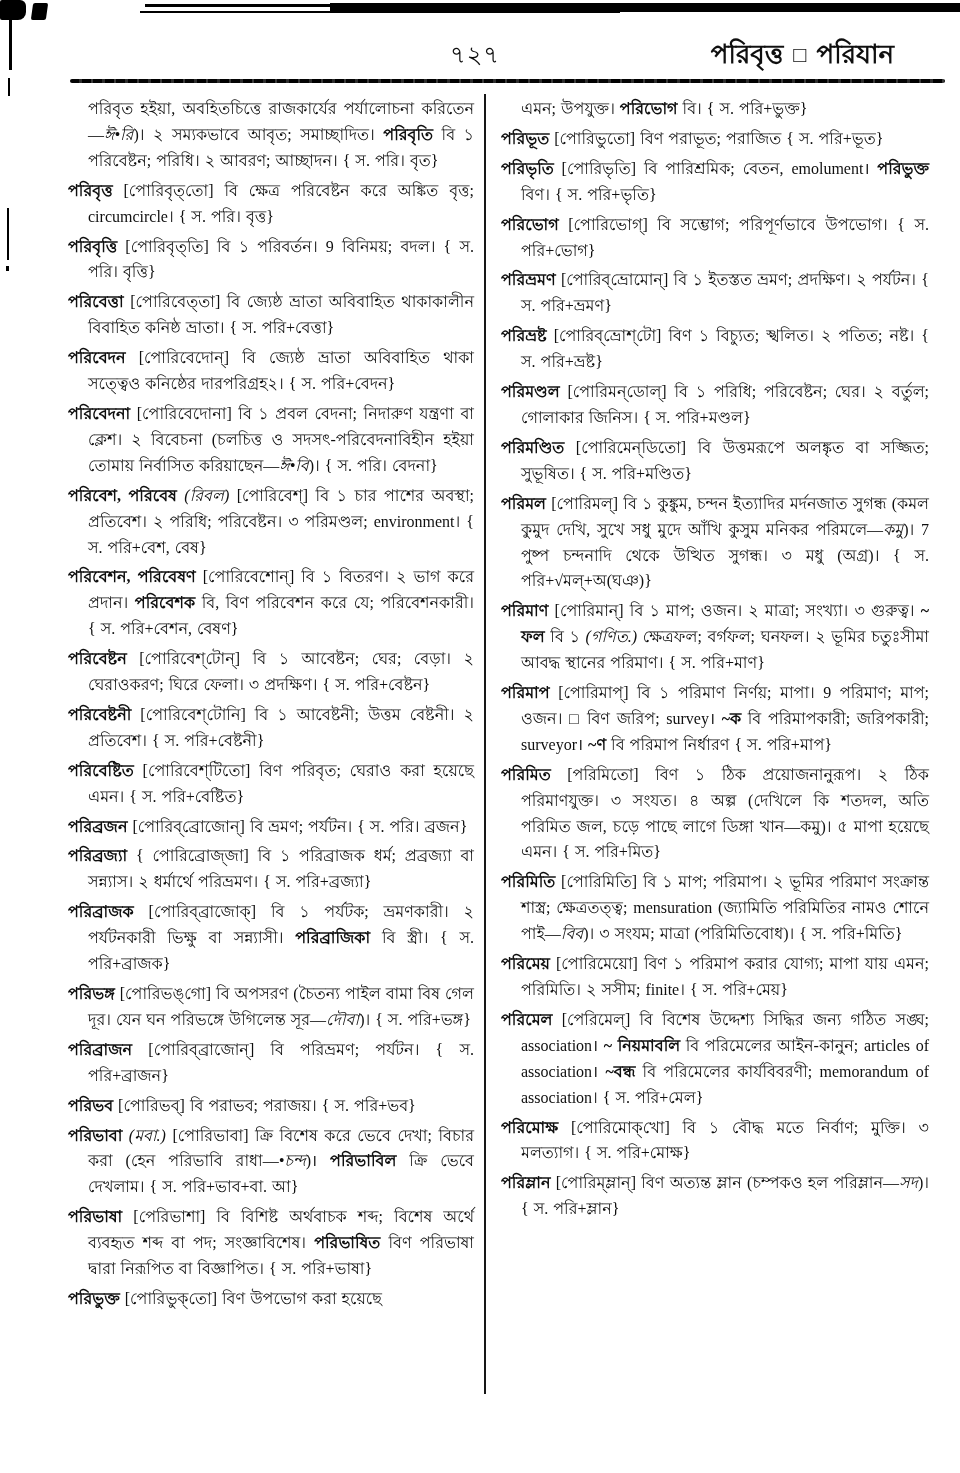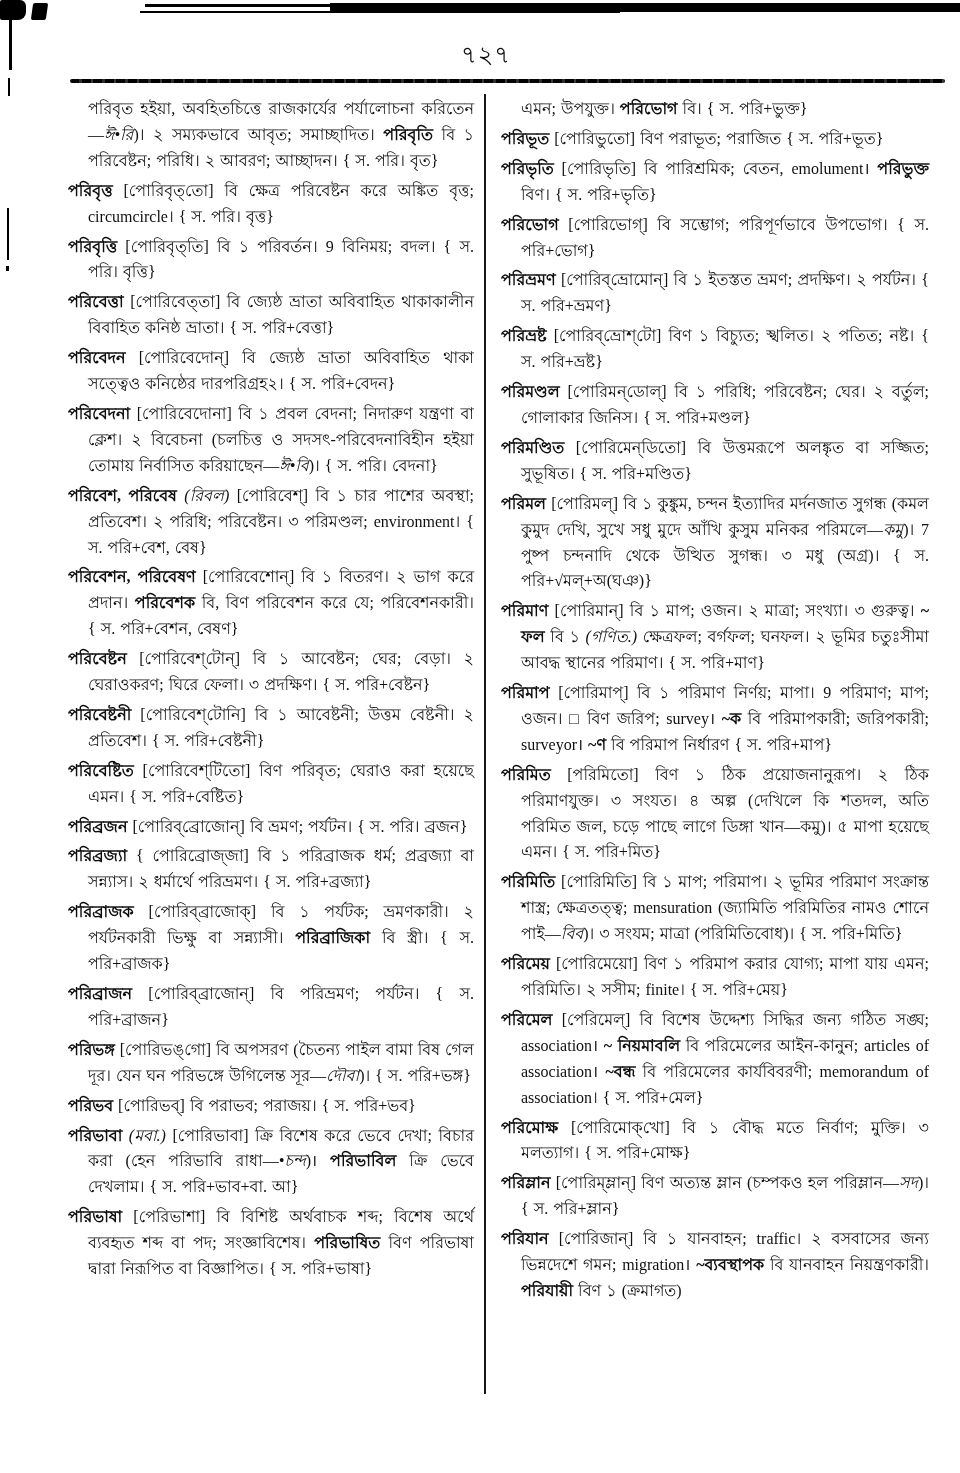--- a/index.html
+++ b/index.html
@@ -14,21 +14,21 @@
   .band-main{left:330px;top:3px;width:630px;height:9px;}
   .band-thin-top{left:145px;top:4px;width:195px;height:3px;}
   .band-thin-bot{left:140px;top:11px;width:480px;height:2px;}
   .blob1{left:0;top:0;width:26px;height:20px;border-radius:2px 6px 8px 2px;}
   .blob2{left:32px;top:3px;width:15px;height:17px;transform:skewX(-8deg);border-radius:2px;}
   .vline1{left:9px;top:20px;width:3px;height:50px;}
   .vdash1{left:8px;top:78px;width:2px;height:18px;}
   .vdash2{left:7px;top:208px;width:2px;height:52px;}
   .dot1{left:6px;top:266px;width:3px;height:5px;}
   
-  .header{position:absolute;top:36px;left:11px;right:0;height:36px;}
+  .header{position:absolute;top:36px;left:0;right:0;height:36px;}
   .pageno{position:absolute;left:420px;width:110px;text-align:center;
     font-size:24px;letter-spacing:1px;}
   .guide{position:absolute;right:66px;top:-2px;font-weight:bold;font-size:26px;
     white-space:nowrap;}
   .guide .sep{display:inline-block;margin:0 10px;font-weight:normal;font-size:22px;
     transform:translateY(-1px);}
   .rule{position:absolute;left:70px;top:79px;width:875px;height:4px;
     background:repeating-linear-gradient(90deg,#050505 0 9px,#2e2e2e 9px 12px,#000 12px 21px,#3a3a3a 21px 23px);
     border-radius:2px;}
   
@@ -53,59 +53,62 @@
   <div class="art band-thin-bot"></div>
   <div class="art blob1"></div>
   <div class="art blob2"></div>
   <div class="art vline1"></div>
   <div class="art vdash1"></div>
   <div class="art vdash2"></div>
   <div class="art dot1"></div>
 
   <div class="header">
     <span class="pageno">৭২৭</span>
+    <span class="guide">
+      <span>পরিবৃত্ত</span><span class="sep">□</span><span>পরিযান</span>
+    </span>
   </div>
   <div class="rule"></div>
 
   <div class="col col-left" id="col-left">
       <p class="entry cont"><span class="plain">পরিবৃত হইয়া, অবহিতচিত্তে রাজকার্যের পর্যালোচনা করিতেন—</span><span class="ital">ঈ•রি</span><span class="plain">)। ২ সম্যকভাবে আবৃত; সমাচ্ছাদিত। </span><span class="bold">পরিবৃতি</span><span class="plain"> বি ১ পরিবেষ্টন; পরিধি। ২ আবরণ; আচ্ছাদন। { স. পরি। বৃত}</span></p>
       <p class="entry"><span class="bold">পরিবৃত্ত</span><span class="plain"> [পোরিবৃত্‌তো] বি ক্ষেত্র পরিবেষ্টন করে অঙ্কিত বৃত্ত; circumcircle। { স. পরি। বৃত্ত}</span></p>
       <p class="entry"><span class="bold">পরিবৃত্তি</span><span class="plain"> [পোরিবৃত্‌তি] বি ১ পরিবর্তন। 9 বিনিময়; বদল। { স. পরি। বৃত্তি}</span></p>
       <p class="entry"><span class="bold">পরিবেত্তা</span><span class="plain"> [পোরিবেত্‌তা] বি জ্যেষ্ঠ ভ্রাতা অবিবাহিত থাকাকালীন বিবাহিত কনিষ্ঠ ভ্রাতা। { স. পরি+বেত্তা}</span></p>
       <p class="entry"><span class="bold">পরিবেদন</span><span class="plain"> [পোরিবেদোন্‌] বি জ্যেষ্ঠ ভ্রাতা অবিবাহিত থাকা সত্ত্বেও কনিষ্ঠের দারপরিগ্রহ২। { স. পরি+বেদন}</span></p>
       <p class="entry"><span class="bold">পরিবেদনা</span><span class="plain"> [পোরিবেদোনা] বি ১ প্রবল বেদনা; নিদারুণ যন্ত্রণা বা ক্লেশ। ২ বিবেচনা (চলচিত্ত ও সদসৎ-পরিবেদনাবিহীন হইয়া তোমায় নির্বাসিত করিয়াছেন—</span><span class="ital">ঈ•বি</span><span class="plain">)। { স. পরি। বেদনা}</span></p>
       <p class="entry"><span class="bold">পরিবেশ, পরিবেষ</span><span class="ital"> (রিবল)</span><span class="plain"> [পোরিবেশ্‌] বি ১ চার পাশের অবস্থা; প্রতিবেশ। ২ পরিধি; পরিবেষ্টন। ৩ পরিমণ্ডল; environment। { স. পরি+বেশ, বেষ}</span></p>
       <p class="entry"><span class="bold">পরিবেশন, পরিবেষণ</span><span class="plain"> [পোরিবেশোন্‌] বি ১ বিতরণ। ২ ভাগ করে প্রদান। </span><span class="bold">পরিবেশক</span><span class="plain"> বি, বিণ পরিবেশন করে যে; পরিবেশনকারী। { স. পরি+বেশন, বেষণ}</span></p>
       <p class="entry"><span class="bold">পরিবেষ্টন</span><span class="plain"> [পোরিবেশ্‌টোন্‌] বি ১ আবেষ্টন; ঘের; বেড়া। ২ ঘেরাওকরণ; ঘিরে ফেলা। ৩ প্রদক্ষিণ। { স. পরি+বেষ্টন}</span></p>
       <p class="entry"><span class="bold">পরিবেষ্টনী</span><span class="plain"> [পোরিবেশ্‌টোনি] বি ১ আবেষ্টনী; উত্তম বেষ্টনী। ২ প্রতিবেশ। { স. পরি+বেষ্টনী}</span></p>
       <p class="entry"><span class="bold">পরিবেষ্টিত</span><span class="plain"> [পোরিবেশ্‌টিতো] বিণ পরিবৃত; ঘেরাও করা হয়েছে এমন। { স. পরি+বেষ্টিত}</span></p>
       <p class="entry"><span class="bold">পরিব্রজন</span><span class="plain"> [পোরিব্‌ব্রোজোন্‌] বি ভ্রমণ; পর্যটন। { স. পরি। ব্রজন}</span></p>
       <p class="entry"><span class="bold">পরিব্রজ্যা</span><span class="plain"> { পোরিব্রোজ্‌জা] বি ১ পরিব্রাজক ধর্ম; প্রব্রজ্যা বা সন্ন্যাস। ২ ধর্মার্থে পরিভ্রমণ। { স. পরি+ব্রজ্যা}</span></p>
       <p class="entry"><span class="bold">পরিব্রাজক</span><span class="plain"> [পোরিব্‌ব্রাজোক্‌] বি ১ পর্যটক; ভ্রমণকারী। ২ পর্যটনকারী ভিক্ষু বা সন্ন্যাসী। </span><span class="bold">পরিব্রাজিকা</span><span class="plain"> বি স্ত্রী। { স. পরি+ব্রাজক}</span></p>
+      <p class="entry"><span class="bold">পরিভঙ্গ</span><span class="plain"> [পোরিভঙ্‌গো] বি অপসরণ (চৈতন্য পাইল বামা বিষ গেল দূর। যেন ঘন পরিভঙ্গে উগিলেন্ত সূর—</span><span class="ital">দৌবা</span><span class="plain">)। { স. পরি+ভঙ্গ}</span></p>
       <p class="entry"><span class="bold">পরিব্রাজন</span><span class="plain"> [পোরিব্‌ব্রাজোন্‌] বি পরিভ্রমণ; পর্যটন। { স. পরি+ব্রাজন}</span></p>
-      <p class="entry"><span class="bold">পরিভঙ্গ</span><span class="plain"> [পোরিভঙ্‌গো] বি অপসরণ (চৈতন্য পাইল বামা বিষ গেল দূর। যেন ঘন পরিভঙ্গে উগিলেন্ত সূর—</span><span class="ital">দৌবা</span><span class="plain">)। { স. পরি+ভঙ্গ}</span></p>
       <p class="entry"><span class="bold">পরিভব</span><span class="plain"> [পোরিভব্‌] বি পরাভব; পরাজয়। { স. পরি+ভব}</span></p>
       <p class="entry"><span class="bold">পরিভাবা</span><span class="ital"> (মবা.)</span><span class="plain"> [পোরিভাবা] ক্রি বিশেষ করে ভেবে দেখা; বিচার করা (হেন পরিভাবি রাধা—</span><span class="ital">•চন্দ</span><span class="plain">)। </span><span class="bold">পরিভাবিল</span><span class="plain"> ক্রি ভেবে দেখলাম। { স. পরি+ভাব+বা. আ}</span></p>
       <p class="entry"><span class="bold">পরিভাষা</span><span class="plain"> [পেরিভাশা] বি বিশিষ্ট অর্থবাচক শব্দ; বিশেষ অর্থে ব্যবহৃত শব্দ বা পদ; সংজ্ঞাবিশেষ। </span><span class="bold">পরিভাষিত</span><span class="plain"> বিণ পরিভাষা দ্বারা নিরূপিত বা বিজ্ঞাপিত। { স. পরি+ভাষা}</span></p>
+      <p class="entry"><span class="bold">পরিভুক্ত</span><span class="plain"> [পোরিভুক্‌তো] বিণ উপভোগ করা হয়েছে</span></p>
     </div>
   <div class="divider"></div>
   <div class="col col-right" id="col-right">
       <p class="entry cont"><span class="plain">এমন; উপযুক্ত। </span><span class="bold">পরিভোগ</span><span class="plain"> বি। { স. পরি+ভুক্ত}</span></p>
       <p class="entry"><span class="bold">পরিভূত</span><span class="plain"> [পোরিভুতো] বিণ পরাভূত; পরাজিত { স. পরি+ভূত}</span></p>
       <p class="entry"><span class="bold">পরিভৃতি</span><span class="plain"> [পোরিভৃতি] বি পারিশ্রমিক; বেতন, emolument। </span><span class="bold">পরিভুক্ত</span><span class="plain"> বিণ। { স. পরি+ভৃতি}</span></p>
       <p class="entry"><span class="bold">পরিভোগ</span><span class="plain"> [পোরিভোগ্‌] বি সম্ভোগ; পরিপূর্ণভাবে উপভোগ। { স. পরি+ভোগ}</span></p>
       <p class="entry"><span class="bold">পরিভ্রমণ</span><span class="plain"> [পোরিব্‌ভ্রোমোন্‌] বি ১ ইতস্তত ভ্রমণ; প্রদক্ষিণ। ২ পর্যটন। { স. পরি+ভ্রমণ}</span></p>
       <p class="entry"><span class="bold">পরিভ্রষ্ট</span><span class="plain"> [পোরিব্‌ভ্রোশ্‌টো] বিণ ১ বিচ্যুত; স্খলিত। ২ পতিত; নষ্ট। { স. পরি+ভ্রষ্ট}</span></p>
       <p class="entry"><span class="bold">পরিমণ্ডল</span><span class="plain"> [পোরিমন্‌ডোল্‌] বি ১ পরিধি; পরিবেষ্টন; ঘের। ২ বর্তুল; গোলাকার জিনিস। { স. পরি+মণ্ডল}</span></p>
       <p class="entry"><span class="bold">পরিমণ্ডিত</span><span class="plain"> [পোরিমেন্‌ডিতো] বি উত্তমরূপে অলঙ্কৃত বা সজ্জিত; সুভূষিত। { স. পরি+মণ্ডিত}</span></p>
       <p class="entry"><span class="bold">পরিমল</span><span class="plain"> [পোরিমল্‌] বি ১ কুঙ্কুম, চন্দন ইত্যাদির মর্দনজাত সুগন্ধ (কমল কুমুদ দেখি, সুখে সধু মুদে আঁখি কুসুম মনিকর পরিমলে—</span><span class="ital">কমু</span><span class="plain">)। 7 পুষ্প চন্দনাদি থেকে উত্থিত সুগন্ধ। ৩ মধু (অগ্র)। { স. পরি+√মল্‌+অ(ঘঞ)}</span></p>
       <p class="entry"><span class="bold">পরিমাণ</span><span class="plain"> [পোরিমান্‌] বি ১ মাপ; ওজন। ২ মাত্রা; সংখ্যা। ৩ গুরুত্ব। </span><span class="bold">~ ফল</span><span class="plain"> বি ১ </span><span class="ital">(গণিত.)</span><span class="plain"> ক্ষেত্রফল; বর্গফল; ঘনফল। ২ ভূমির চতুঃসীমা আবদ্ধ স্থানের পরিমাণ। { স. পরি+মাণ}</span></p>
       <p class="entry"><span class="bold">পরিমাপ</span><span class="plain"> [পোরিমাপ্‌] বি ১ পরিমাণ নির্ণয়; মাপা। 9 পরিমাণ; মাপ; ওজন। □ বিণ জরিপ; survey। </span><span class="bold">~ক</span><span class="plain"> বি পরিমাপকারী; জরিপকারী; surveyor। </span><span class="bold">~ণ</span><span class="plain"> বি পরিমাপ নির্ধারণ { স. পরি+মাপ}</span></p>
       <p class="entry"><span class="bold">পরিমিত</span><span class="plain"> [পরিমিতো] বিণ ১ ঠিক প্রয়োজনানুরূপ। ২ ঠিক পরিমাণযুক্ত। ৩ সংযত। ৪ অল্প (দেখিলে কি শতদল, অতি পরিমিত জল, চড়ে পাছে লাগে ডিঙ্গা খান—কমু)। ৫ মাপা হয়েছে এমন। { স. পরি+মিত}</span></p>
       <p class="entry"><span class="bold">পরিমিতি</span><span class="plain"> [পোরিমিতি] বি ১ মাপ; পরিমাপ। ২ ভূমির পরিমাণ সংক্রান্ত শাস্ত্র; ক্ষেত্রতত্ত্ব; mensuration (জ্যামিতি পরিমিতির নামও শোনে পাই—</span><span class="ital">বিব</span><span class="plain">)। ৩ সংযম; মাত্রা (পরিমিতিবোধ)। { স. পরি+মিতি}</span></p>
       <p class="entry"><span class="bold">পরিমেয়</span><span class="plain"> [পোরিমেয়ো] বিণ ১ পরিমাপ করার যোগ্য; মাপা যায় এমন; পরিমিতি। ২ সসীম; finite। { স. পরি+মেয়}</span></p>
       <p class="entry"><span class="bold">পরিমেল</span><span class="plain"> [পেরিমেল্‌] বি বিশেষ উদ্দেশ্য সিদ্ধির জন্য গঠিত সঙ্ঘ; association। </span><span class="bold">~ নিয়মাবলি</span><span class="plain"> বি পরিমেলের আইন-কানুন; articles of association। </span><span class="bold">~বন্ধ</span><span class="plain"> বি পরিমেলের কার্যবিবরণী; memorandum of association। { স. পরি+মেল}</span></p>
       <p class="entry"><span class="bold">পরিমোক্ষ</span><span class="plain"> [পোরিমোক্‌খো] বি ১ বৌদ্ধ মতে নির্বাণ; মুক্তি। ৩ মলত্যাগ। { স. পরি+মোক্ষ}</span></p>
       <p class="entry"><span class="bold">পরিম্লান</span><span class="plain"> [পোরিম্‌ম্লান্‌] বিণ অত্যন্ত ম্লান (চম্পকও হল পরিম্লান—</span><span class="ital">সদ</span><span class="plain">)। { স. পরি+ম্লান}</span></p>
-      <p class="entry"><span class="bold">পরিযান</span><span class="plain"> [পোরিজান্‌] বি ১ যানবাহন; traffic। ২ বসবাসের জন্য ভিন্নদেশে গমন; migration। </span><span class="bold">~ব্যবস্থাপক</span><span class="plain"> বি যানবাহন নিয়ন্ত্রণকারী। </span><span class="bold">পরিযায়ী</span><span class="plain"> বিণ ১ (ক্রমাগত)</span></p>
     </div>
 
 </div>
 
 </body></html>

